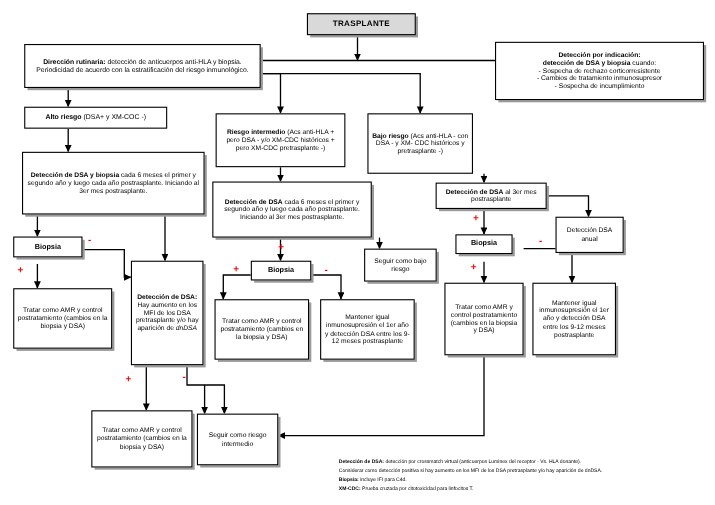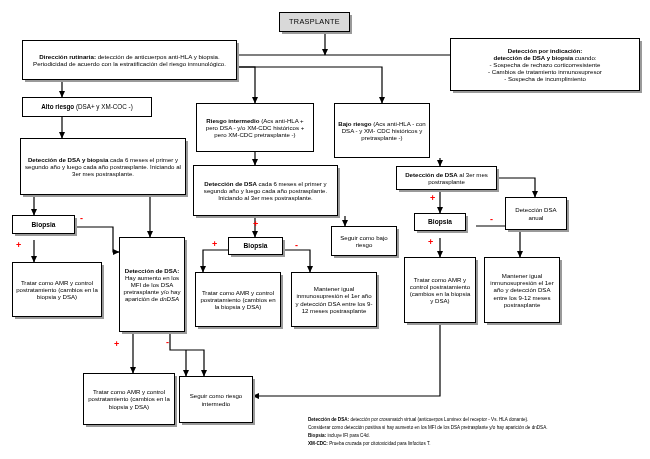--- a/index.html
+++ b/index.html
@@ -114,21 +114,21 @@
     <g stroke="#000" stroke-width="1.2" fill="none">
 
       <path d="M143,55 L545,55"></path>
       <path d="M143,67 L255,67 L255,97"></path>
       <path d="M143,67 L382,67 L382,97"></path>
       <path d="M545,55 L545,62"></path>
 
     </g>
   </svg>
 
-  <div class="node grey shadow" style="left:279px;top:12px;width:71px;height:20px;font-size:7.3px;font-weight:normal;letter-spacing:.3px;text-align:center;">
+  <div class="node grey shadow" style="left:279px;top:12px;width:99px;height:20px;font-size:7.3px;font-weight:bold;letter-spacing:.3px;text-align:center;">
     <span class="txt">TRASPLANTE</span>
   </div>
 
   <div class="node shadow" style="left:22px;top:40px;width:215px;height:40px;font-size:6.2px;">
     <span class="txt"><b>Dirección rutinaria:</b><span> detección de anticuerpos anti-HLA y biopsia. Periodicidad de acuerdo con la estratificación del riesgo inmunológico.</span></span>
   </div>
 
   <div class="node shadow" style="left:450px;top:38px;width:190px;height:53px;font-size:6.1px;">
     <span class="txt">
       <b>Detección por indicación:</b><br>

